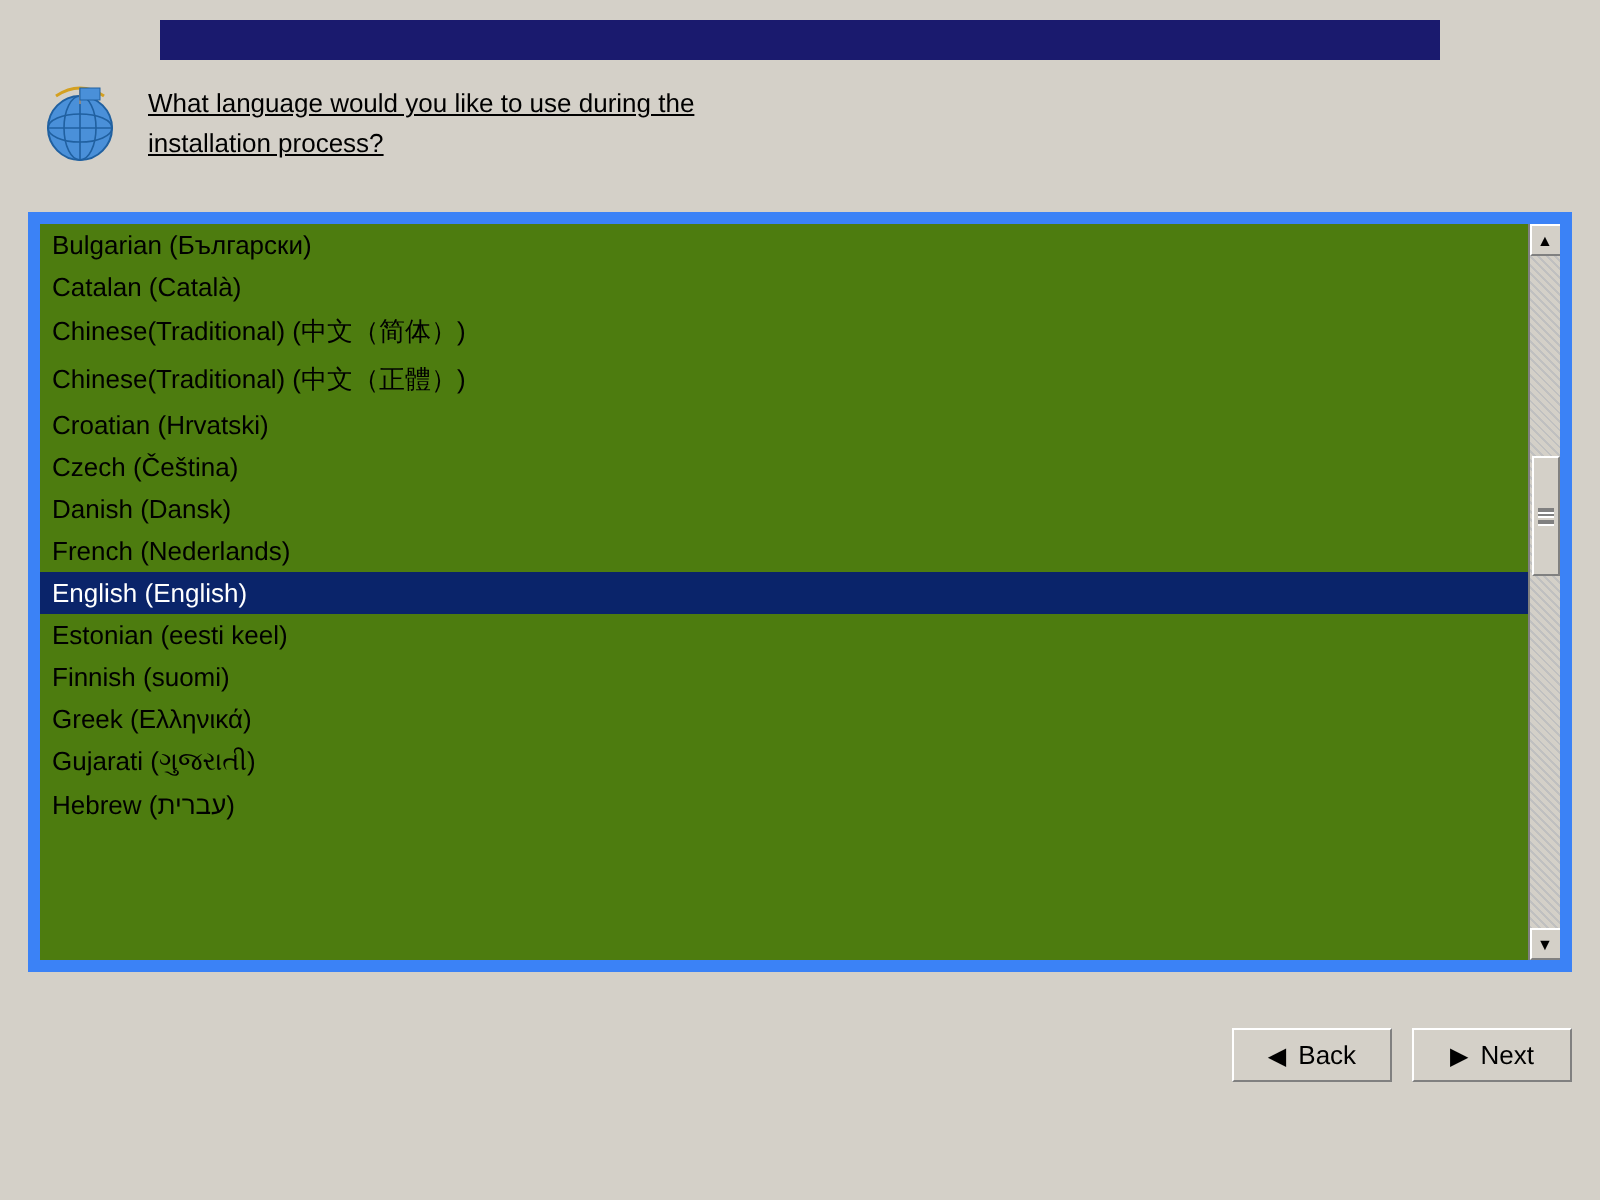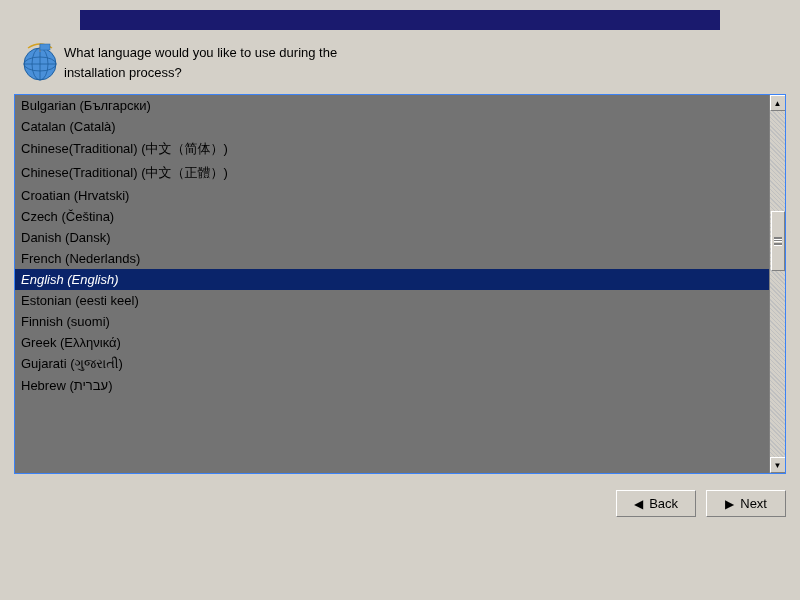--- a/index.html
+++ b/index.html
@@ -21,41 +21,42 @@
     .top-banner {
       width: 640px;
       height: 20px;
       background: #1a1a6e;
       margin: 10px auto 0 auto;
       display: block;
     }
 
     .header-section {
       display: flex;
-      align-items: flex-end;
+      align-items: flex-start;
       padding: 12px 20px;
-      gap: 4px;
+      gap: 14px;
+      text-decoration: underline;
     }
 
     .globe-icon {
       width: 40px;
       height: 40px;
       flex-shrink: 0;
     }
 
     .header-text {
       font-size: 13px;
       color: #000;
       line-height: 1.5;
     }
 
     .list-container {
-      margin: 0 14px;
-      border: 1px solid #3b82f6;
-      background: #737373;
+      margin: 12px 14px;
+      border: 6px solid #3b82f6;
+      background: #4d7c0f;
       height: 380px;
       overflow: hidden;
       position: relative;
       display: flex;
     }
 
     .language-list {
       flex: 1;
       overflow-y: scroll;
       list-style: none;
@@ -69,21 +70,20 @@
       padding: 3px 6px;
       cursor: pointer;
       color: #000;
       font-size: 13px;
       white-space: nowrap;
     }
 
     .language-item.selected {
       background: #0a246a;
       color: #fff;
-      font-style: italic;
     }
 
     .scrollbar-track {
       width: 16px;
       background: #d4d0c8;
       border-left: 1px solid #808080;
       display: flex;
       flex-direction: column;
       align-items: center;
       flex-shrink: 0;

